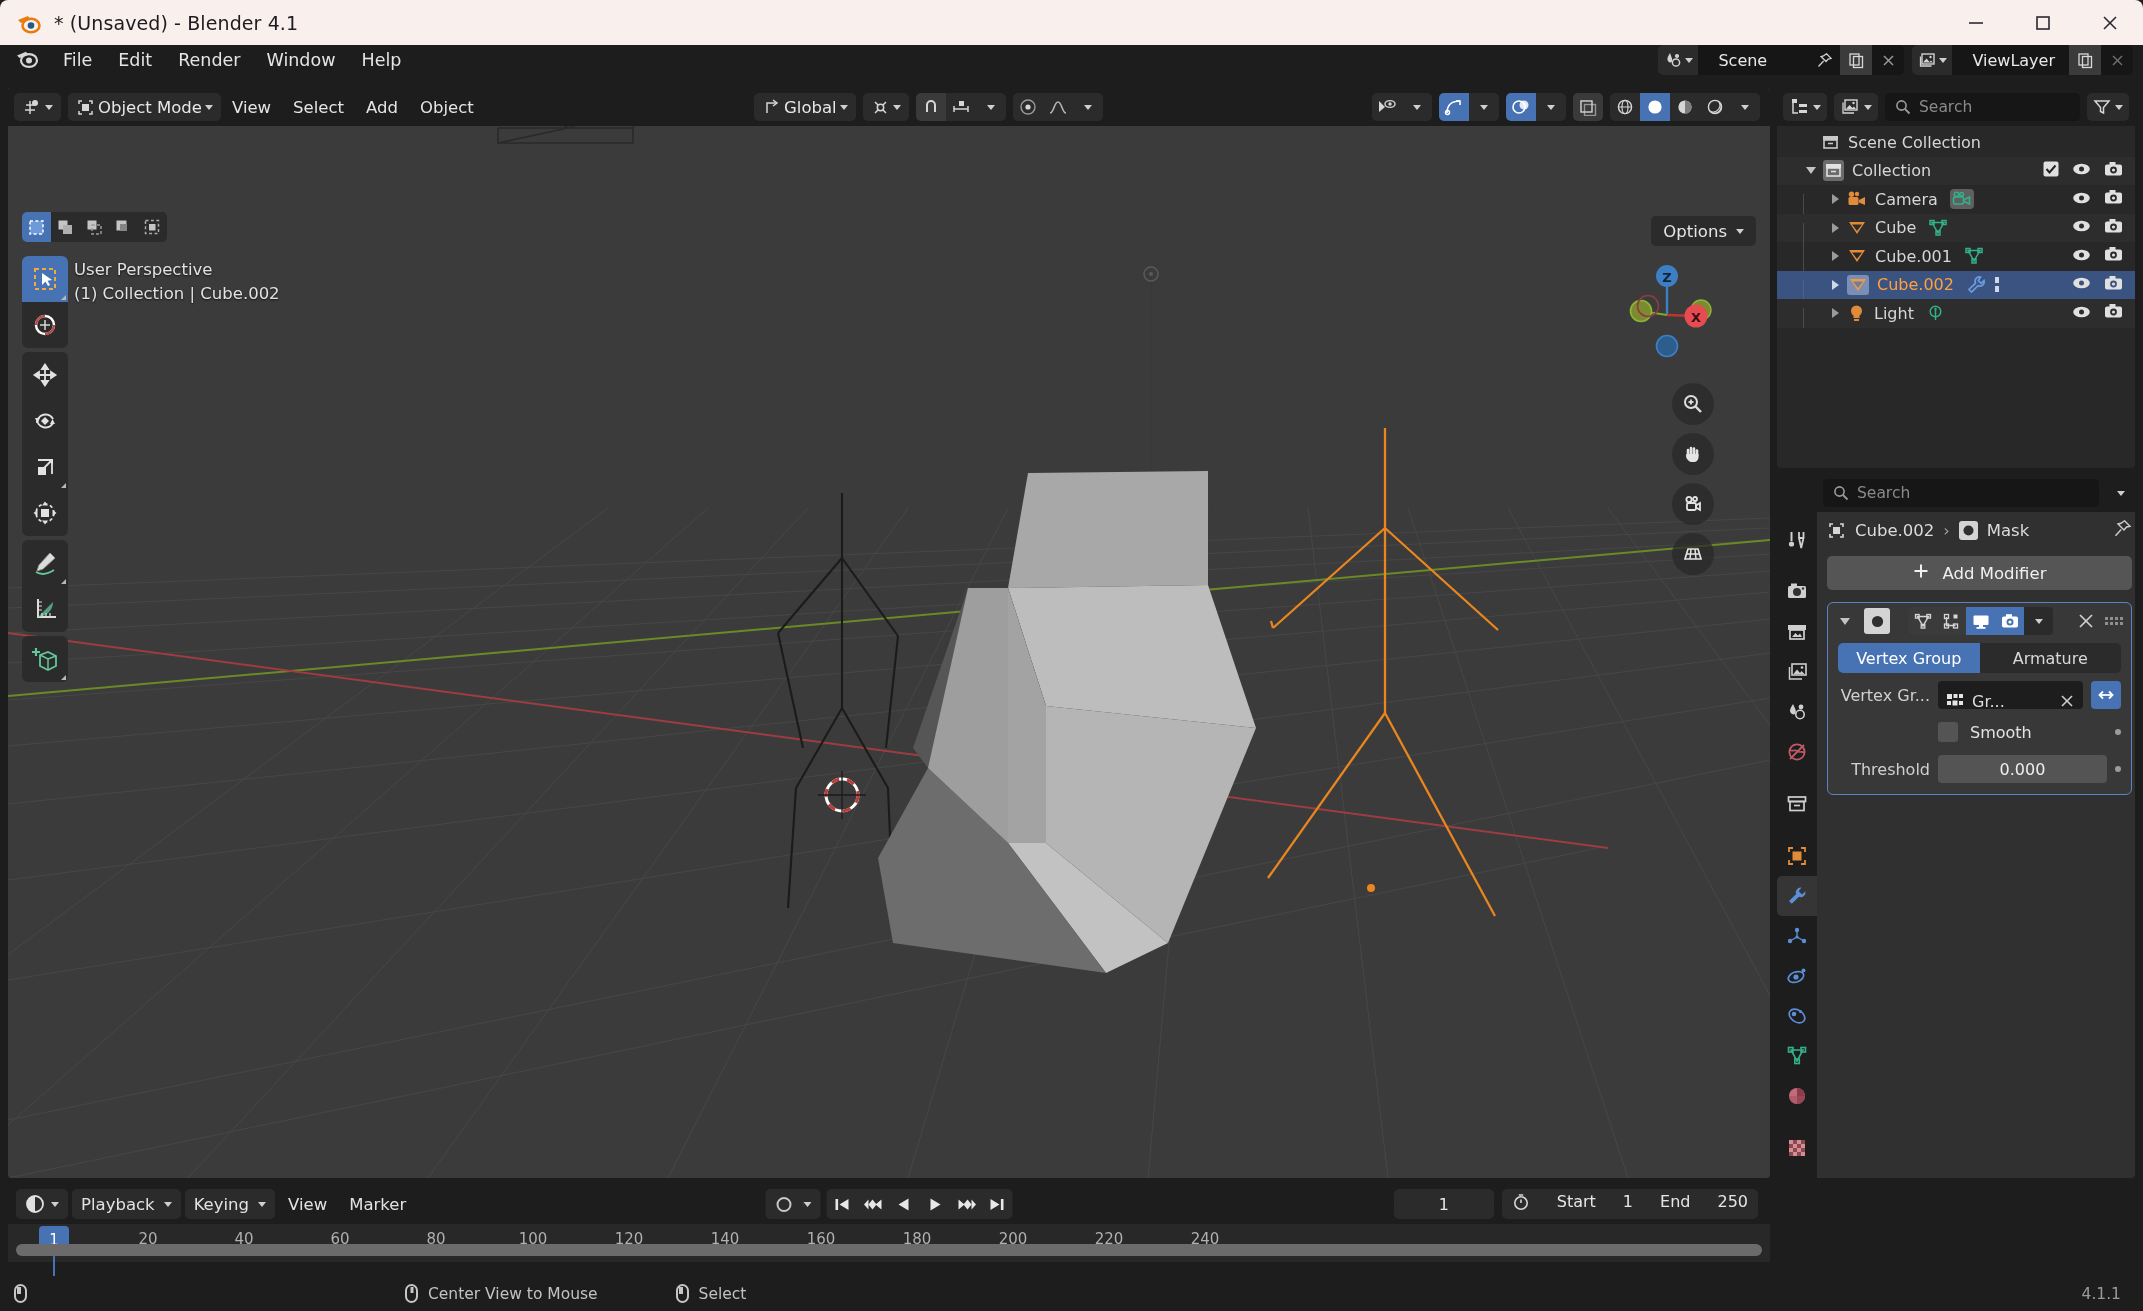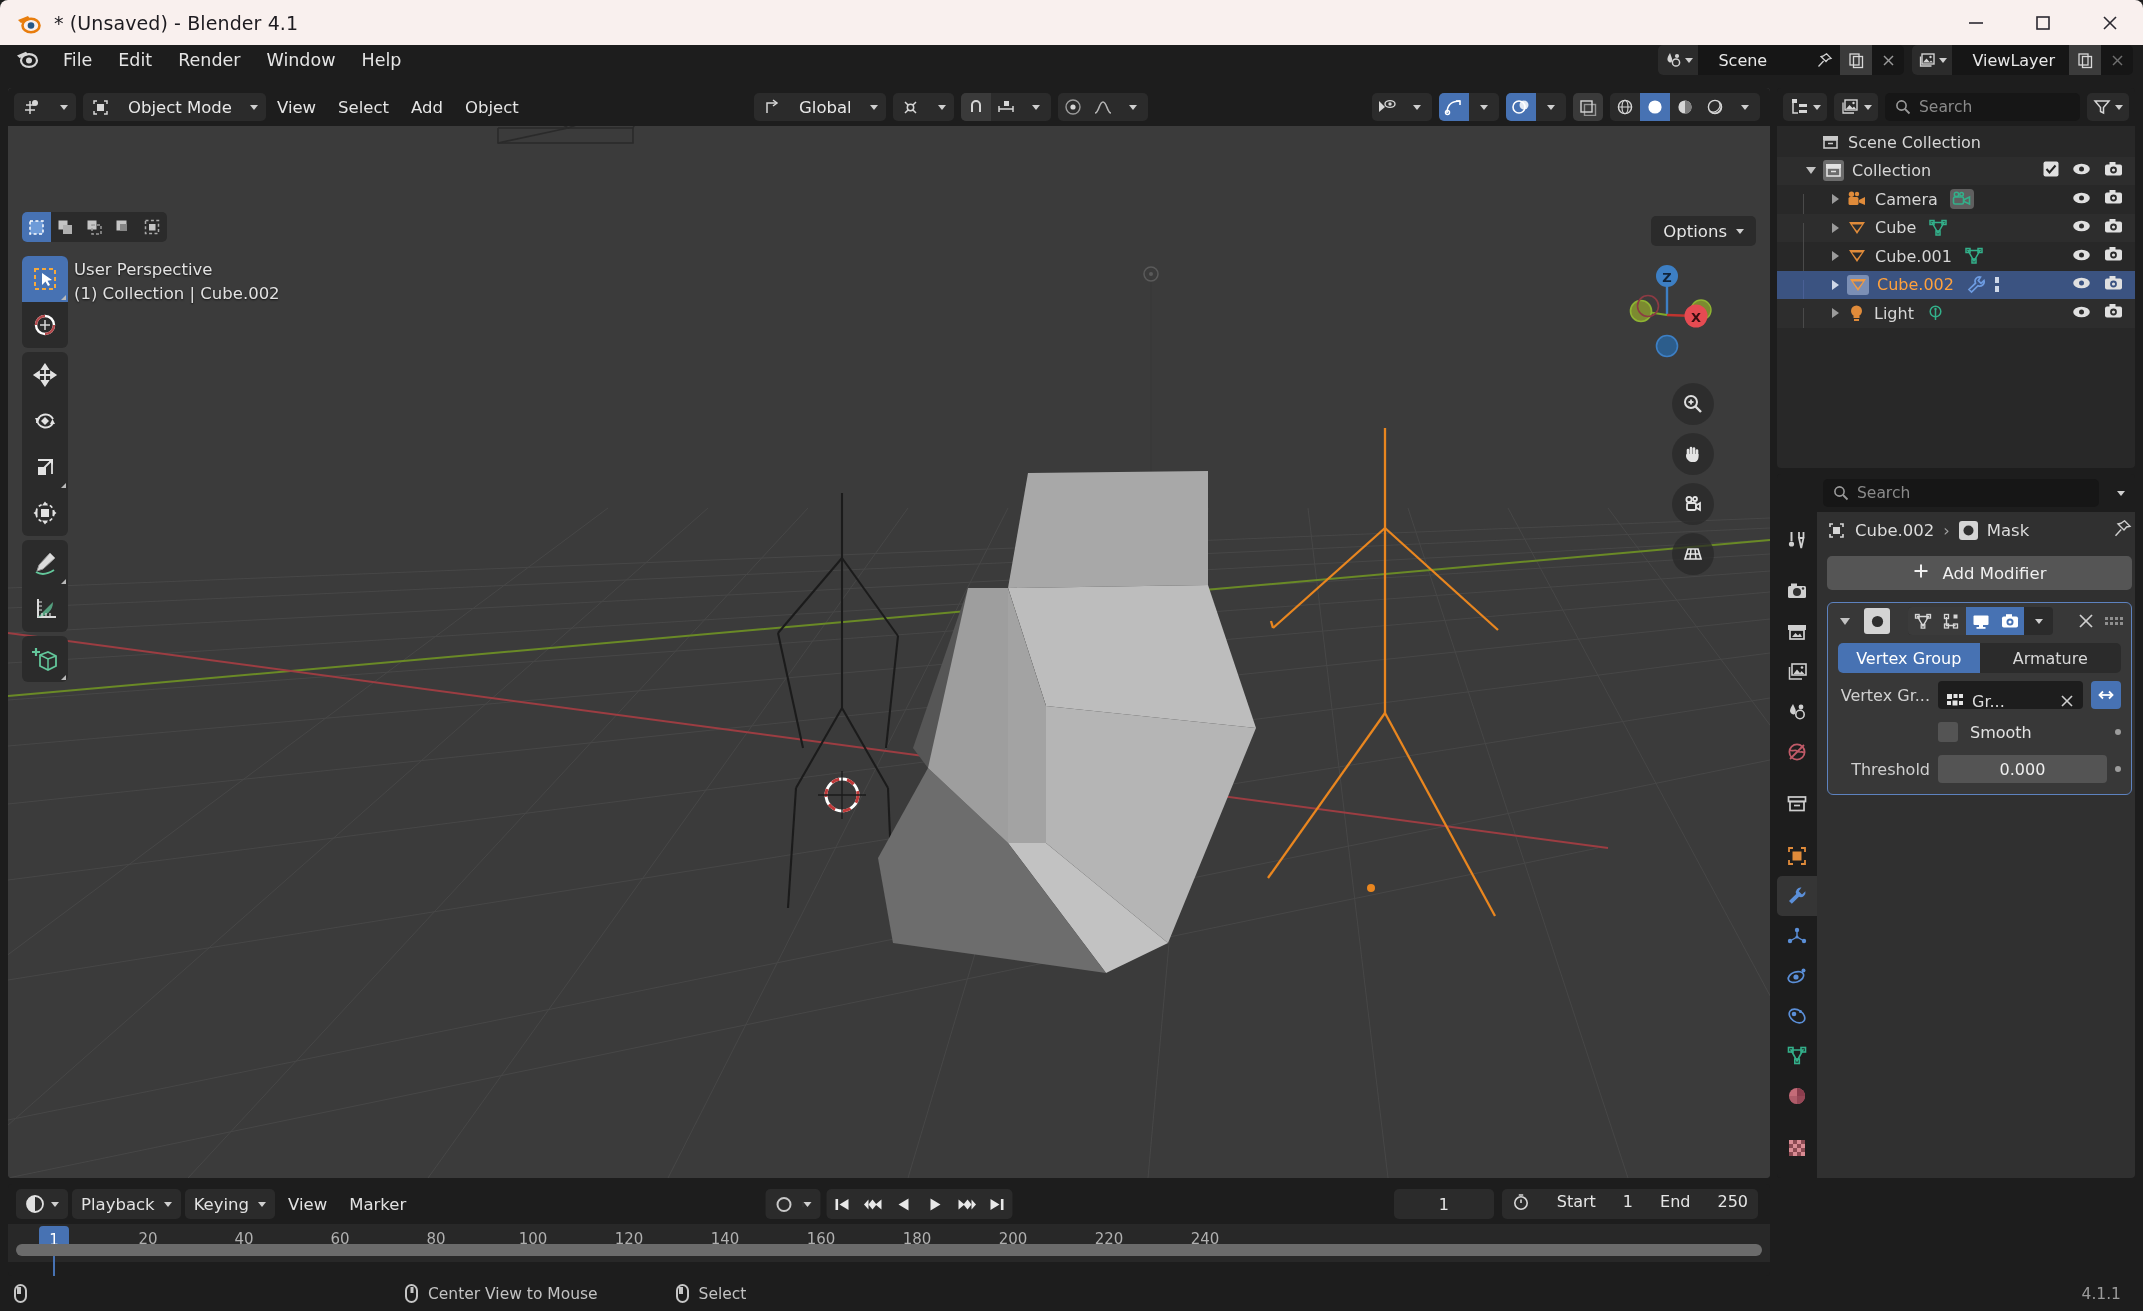--- a/index.html
+++ b/index.html
@@ -52,21 +52,21 @@
 
   
   .viewport {
     position: absolute; left: 8px; top: 88px; width: 1762px; height: 1090px;
     background: #3b3b3b; border-radius: 4px; overflow: hidden;
   }
   .vp-header {
     position: absolute; left:0; top: 0; width: 100%; height: 38px;
     background: #1d1d1d; display: flex; align-items: center; padding: 0 6px; z-index: 6;
   }
-  .vp-btn { display:flex; align-items:center; background:#2b2b2b; border-radius:5px; height:28px; padding:0 8px; gap:18px;}
+  .vp-btn { display:flex; align-items:center; background:#2b2b2b; border-radius:5px; height:28px; padding:0 8px; gap:3px;}
   .vp-menu { font-size: 16.5px; color: #e5e5e5; padding: 4px 11px; }
   .vp-label { font-size: 16.5px; color: #e8e8e8; }
   .vp-hdr-right { margin-left: auto; display: flex; align-items: center; gap: 7px; padding-right: 4px;}
   .toggle-row { display: flex; background: #2b2b2b; border-radius: 5px; overflow: hidden; height: 28px; align-items:center;}
   .tgl { width: 30px; height: 28px; display:flex; align-items:center; justify-content:center;}
   .tgl.on { background: #4772b3; }
   .tgl.semi { background: #3a3a3a; }
 
   .vp-canvas { position: absolute; inset: 0; }
 

